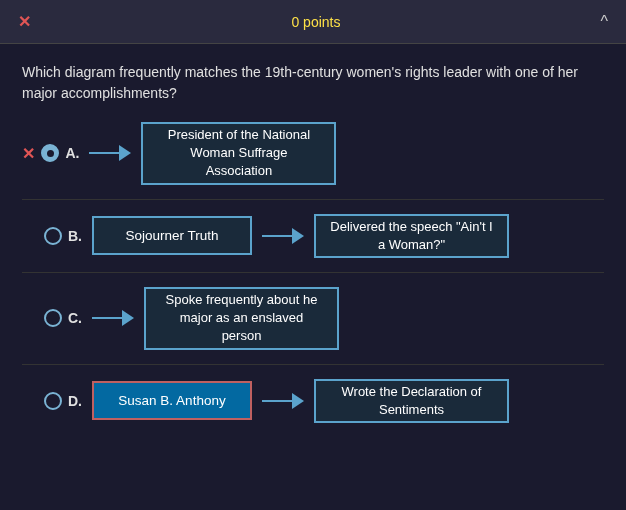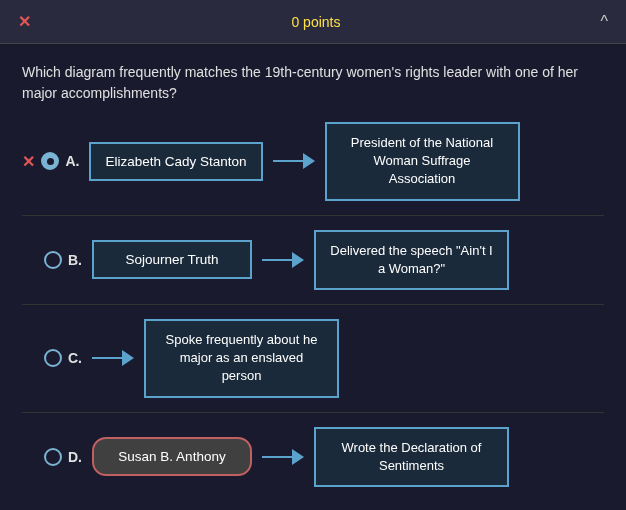--- a/index.html
+++ b/index.html
@@ -140,21 +140,21 @@
       width: 0;
       height: 0;
       border-top: 8px solid transparent;
       border-bottom: 8px solid transparent;
       border-left: 12px solid #5ba3cc;
     }
 
     .match-box {
       border: 2px solid #5ba3cc;
       background: #1a2a3a;
-      padding: 10px 14px;
+      padding: 2px 14px;
       min-width: 180px;
       max-width: 195px;
       text-align: center;
       color: #fff;
       font-size: 13px;
       line-height: 1.4;
     }
 
     .divider {
       height: 1px;
@@ -178,23 +178,20 @@
 </div>
 
 <div class="options-container">
 
   <div class="option-row">
     <div class="option-indicator">
       <span class="x-mark-option">✕</span>
       <div class="radio-btn selected"></div>
       <span class="option-letter">A.</span>
     </div>
-    <div class="option-box">
-      <span>Elizabeth Cady Stanton</span>
-    </div>
     <div class="arrow-container">
       <div class="arrow-line"></div>
       <div class="arrow-head"></div>
     </div>
     <div class="match-box">
       <span>President of the National Woman Suffrage Association</span>
     </div>
   </div>
 
   <div class="divider"></div>
@@ -232,21 +229,21 @@
     </div>
   </div>
 
   <div class="divider"></div>
 
   <div class="option-row">
     <div class="option-indicator">
       <div class="radio-btn" style="margin-left:22px;"></div>
       <span class="option-letter">D.</span>
     </div>
-    <div class="option-box" style="background:#404040; border-color:#c06060;border-radius:14px;">
+    <div class="option-box" style="background:#0369a1; border-color:#c06060;">
       <span>Susan B. Anthony</span>
     </div>
     <div class="arrow-container">
       <div class="arrow-line"></div>
       <div class="arrow-head"></div>
     </div>
     <div class="match-box">
       <span>Wrote the Declaration of Sentiments</span>
     </div>
   </div>

